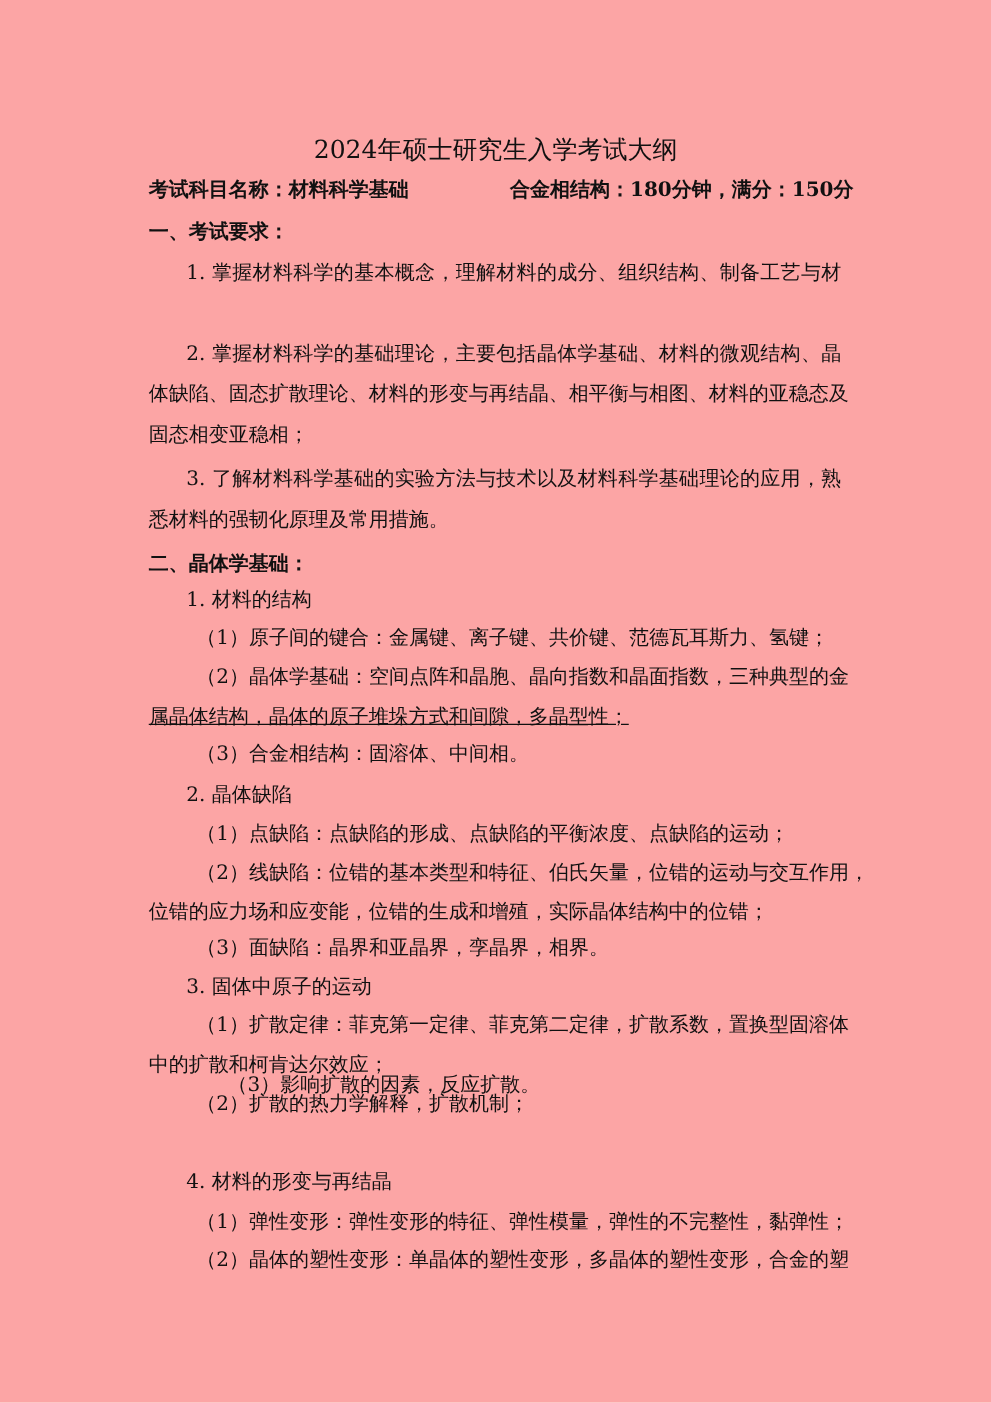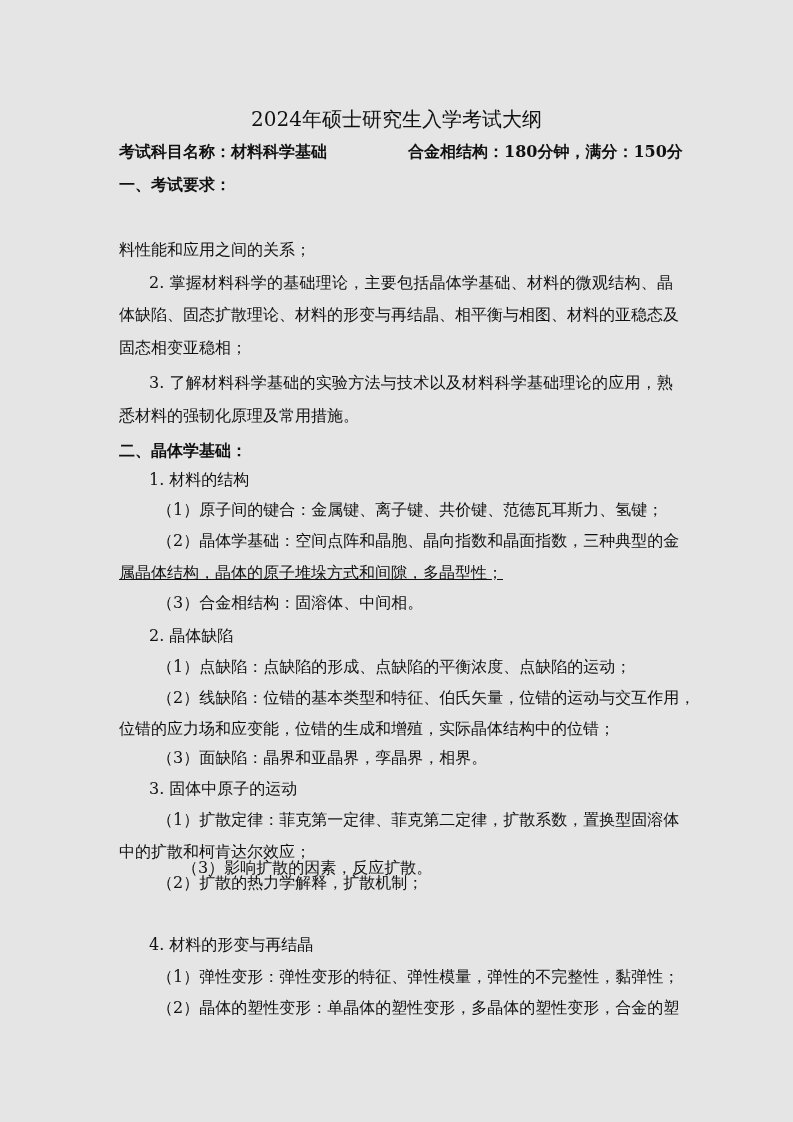--- a/index.html
+++ b/index.html
@@ -1,18 +1,18 @@
 <!DOCTYPE html>
 <html><head>
 <meta charset="utf-8">
 <style>
   html, body { margin: 0; padding: 0; background: #ffffff; }
   body { width: 793px; height: 1122px; position: relative; overflow: hidden;
          font-family: "DejaVu Serif", "Liberation Serif", serif; color: #111; }
-  .page { position: absolute; left: 0; top: 0; width: 793px; height: 1122px; background: #e5e5e5; }
+  .page { position: absolute; left: 0; top: 0; width: 793px; height: 1122px; background: #fca5a5; }
   .line { position: absolute; left: 119px; width: 554px; font-size: 16px; line-height: 20px;
           white-space: nowrap; overflow: visible; }
   .title { position: absolute; left: 0; width: 793px; top: 106px; text-align: center;
            font-size: 20px; line-height: 26px; }
   .bold { font-weight: bold; }
   .ind1 { left: 149px; width: 524px; }
   .ind2 { left: 157px; width: 516px; }
   .just { text-align: justify; text-align-last: justify; }
   .subject-right { position: absolute; left: 408px; }
 </style>
@@ -22,21 +22,21 @@
 <div class="page">
   <div class="title">2024年硕士研究生入学考试大纲</div>
 
   <div class="line bold" style="top:142px;">
     <span>考试科目名称：材料科学基础</span>
     <span class="subject-right" style="left:289px;">合金相结构：180分钟，满分：150分</span>
   </div>
 
   <div class="line bold" style="top:175px;">一、考试要求：</div>
 
-  <div class="line" style="top:240px;">料性能和应用之间的关系；</div>
+  <div class="line ind1 just" style="top:208px;">1. 掌握材料科学的基本概念，理解材料的成分、组织结构、制备工艺与材</div>
 
   <div class="line ind1 just" style="top:273px;">2. 掌握材料科学的基础理论，主要包括晶体学基础、材料的微观结构、晶</div>
   <div class="line just" style="top:305px;">体缺陷、固态扩散理论、材料的形变与再结晶、相平衡与相图、材料的亚稳态及</div>
   <div class="line" style="top:338px;">固态相变亚稳相；</div>
 
   <div class="line ind1 just" style="top:373px;">3. 了解材料科学基础的实验方法与技术以及材料科学基础理论的应用，熟</div>
   <div class="line" style="top:406px;">悉材料的强韧化原理及常用措施。</div>
 
   <div class="line bold" style="top:441px;">二、晶体学基础：</div>
 

